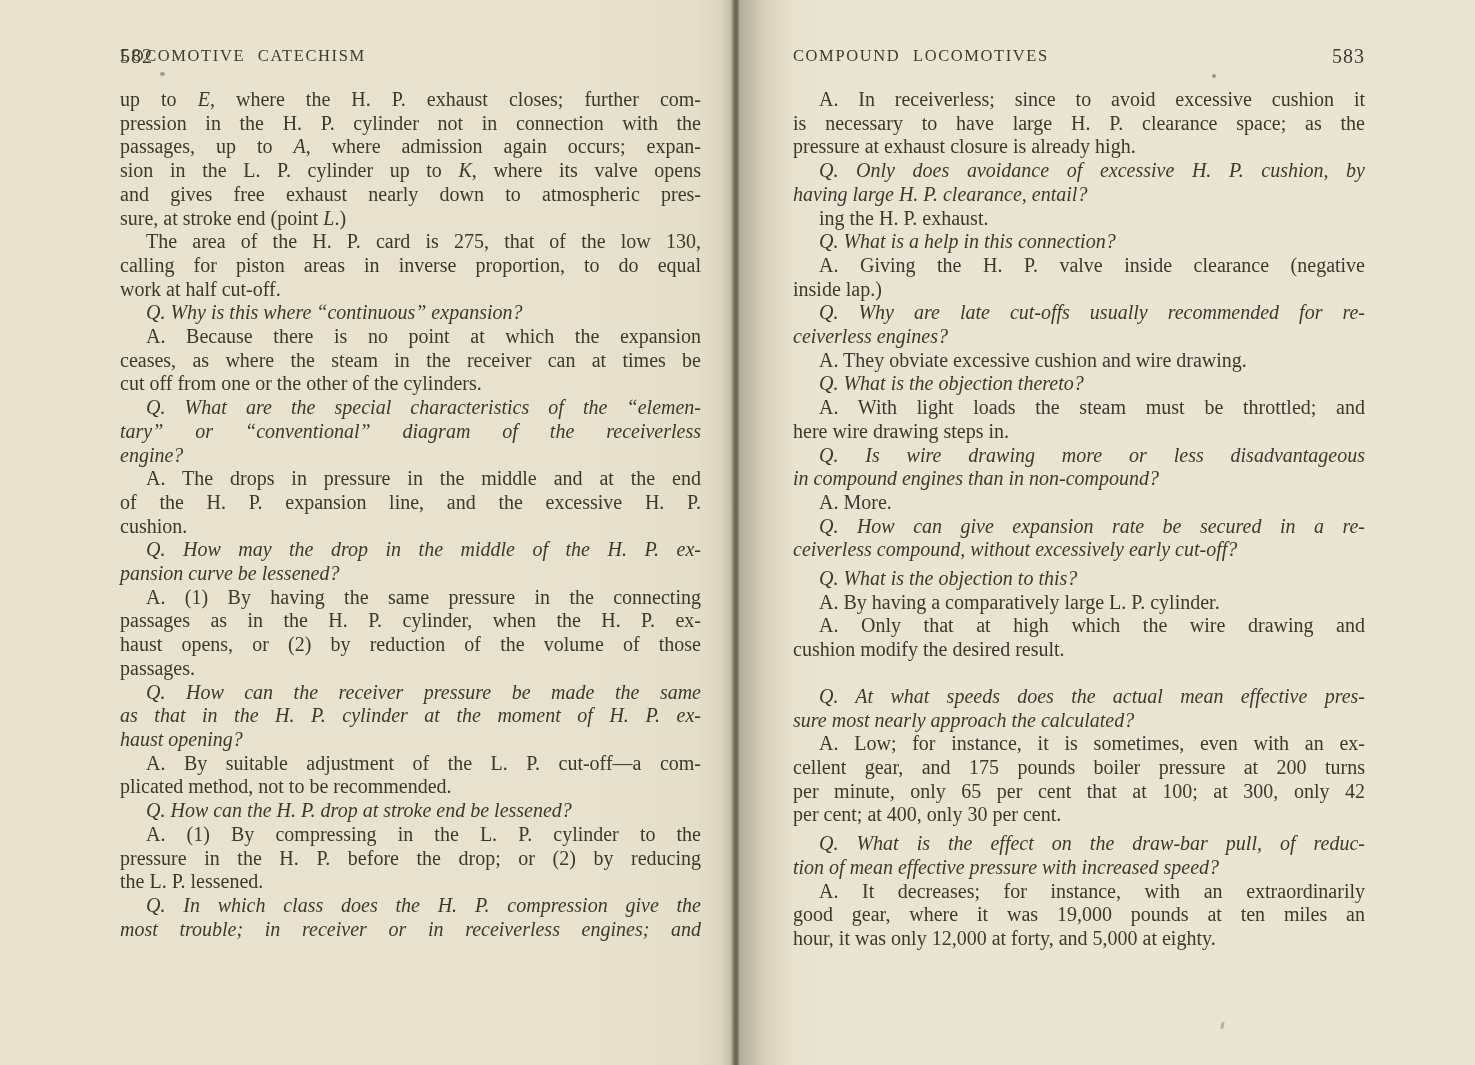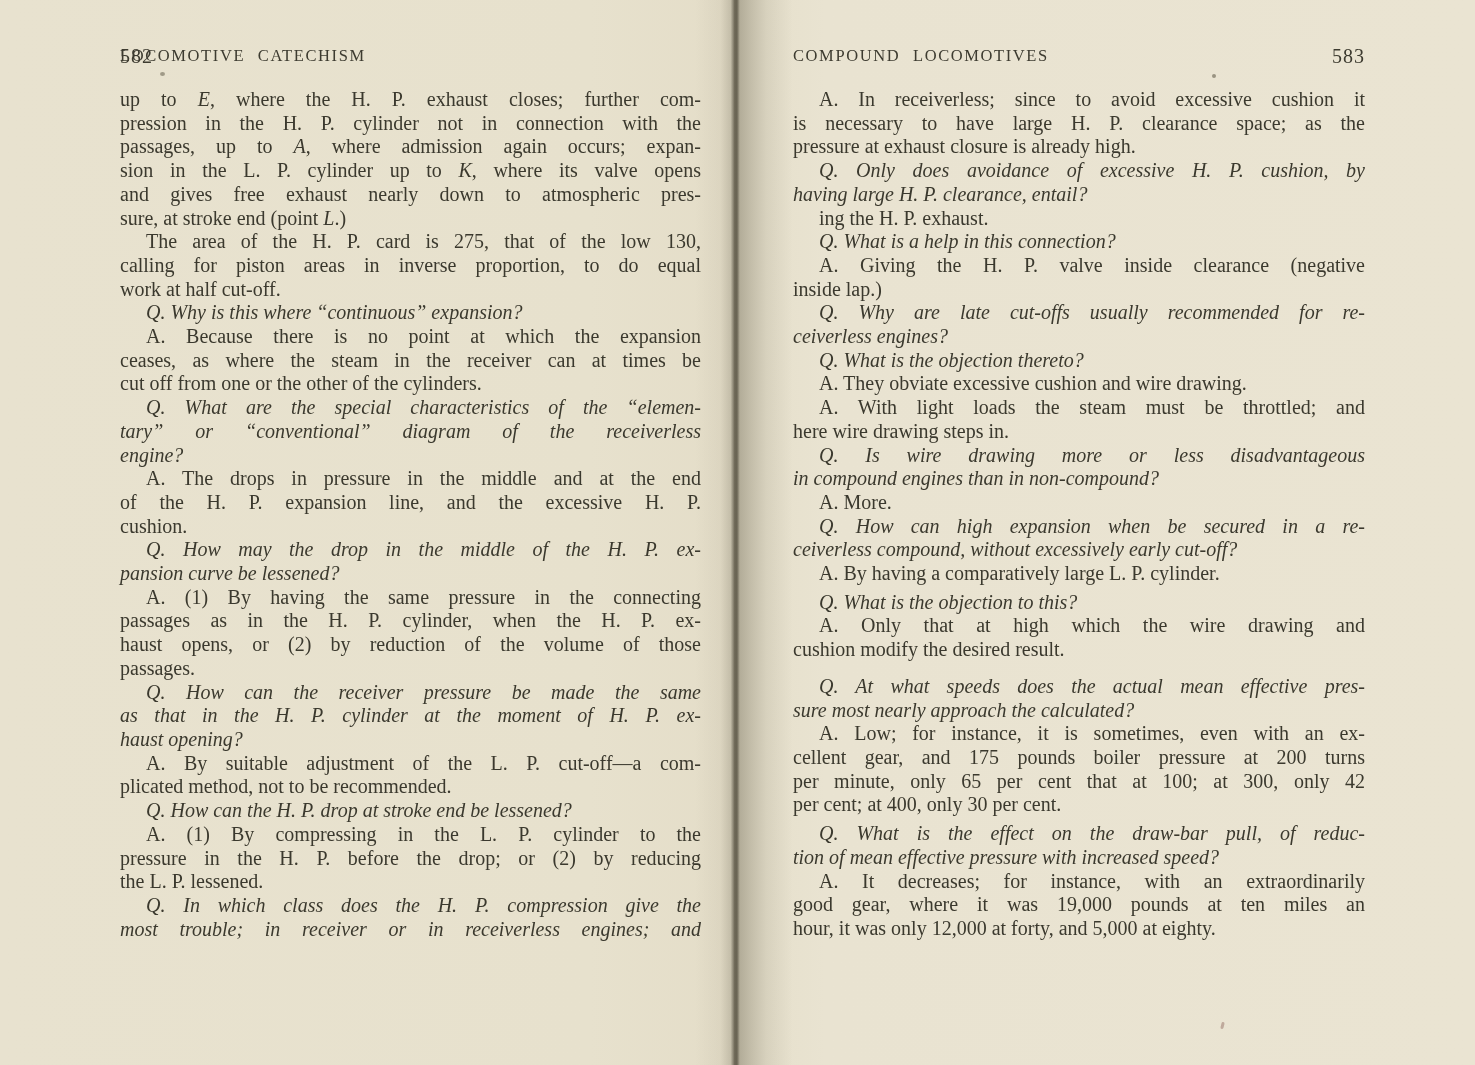--- a/index.html
+++ b/index.html
@@ -88,21 +88,21 @@
     left: 0;
     right: 0;
     font-size: 20px;
     line-height: 23.7px;
   }
   .para { margin: 0; }
   .para .line:first-child { text-indent: 26px; }
   .para.noindent .line:first-child { text-indent: 0; }
   .para.question { font-style: italic; }
   .para.gap5 { margin-top: 5px; }
-  .para.gap8 { margin-top: 13px; }
+  .para.gap8 { margin-top: 23px; }
   .line {
     text-align: justify;
     text-align-last: left;
     white-space: normal;
   }
   .line.just { text-align-last: justify; }
   .line i { font-style: italic; }
 
   .speck {
     position: absolute;
@@ -214,46 +214,46 @@
             <div class="line"><span>Q. What is a help in this connection?</span></div>
           </div>
           <div class="para answer">
             <div class="line just"><span>A. Giving the H. P. valve inside clearance (negative</span></div>
             <div class="line"><span>inside lap.)</span></div>
           </div>
           <div class="para question">
             <div class="line just"><span>Q. Why are late cut-offs usually recommended for re-</span></div>
             <div class="line"><span>ceiverless engines?</span></div>
           </div>
+          <div class="para answer">
+            <div class="line"><span>A. They obviate excessive cushion and wire drawing.</span></div>
+          </div>
           <div class="para question">
             <div class="line"><span>Q. What is the objection thereto?</span></div>
-          </div>
-          <div class="para answer">
-            <div class="line"><span>A. They obviate excessive cushion and wire drawing.</span></div>
           </div>
           <div class="para answer">
             <div class="line just"><span>A. With light loads the steam must be throttled; and</span></div>
             <div class="line"><span>here wire drawing steps in.</span></div>
           </div>
           <div class="para question">
             <div class="line just"><span>Q. Is wire drawing more or less disadvantageous</span></div>
             <div class="line"><span>in compound engines than in non-compound?</span></div>
           </div>
           <div class="para answer">
             <div class="line"><span>A. More.</span></div>
           </div>
           <div class="para question">
-            <div class="line just"><span>Q. How can high expansion when be secured in a re-</span></div>
+            <div class="line just"><span>Q. How can give expansion rate be secured in a re-</span></div>
             <div class="line"><span>ceiverless compound, without excessively early cut-off?</span></div>
-          </div>
-          <div class="para answer">
-            <div class="line"><span>A. By having a comparatively large L. P. cylinder.</span></div>
           </div>
           <div class="para question gap5">
             <div class="line"><span>Q. What is the objection to this?</span></div>
+          </div>
+          <div class="para answer">
+            <div class="line"><span>A. By having a comparatively large L. P. cylinder.</span></div>
           </div>
           <div class="para answer">
             <div class="line just"><span>A. Only that at high which the wire drawing and</span></div>
             <div class="line"><span>cushion modify the desired result.</span></div>
           </div>
           <div class="para question gap8">
             <div class="line just"><span>Q. At what speeds does the actual mean effective pres-</span></div>
             <div class="line"><span>sure most nearly approach the calculated?</span></div>
           </div>
           <div class="para answer">

